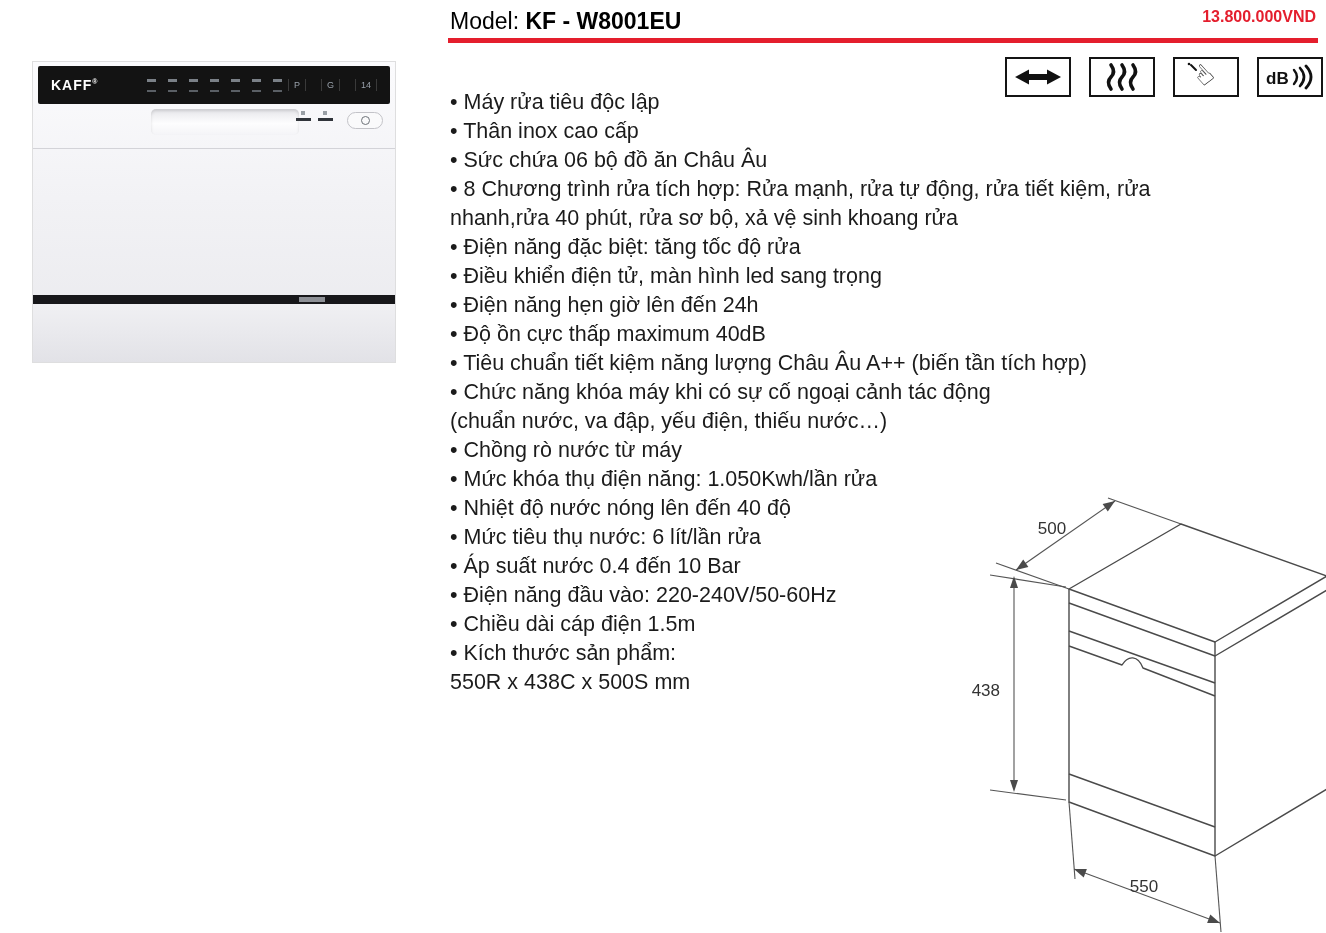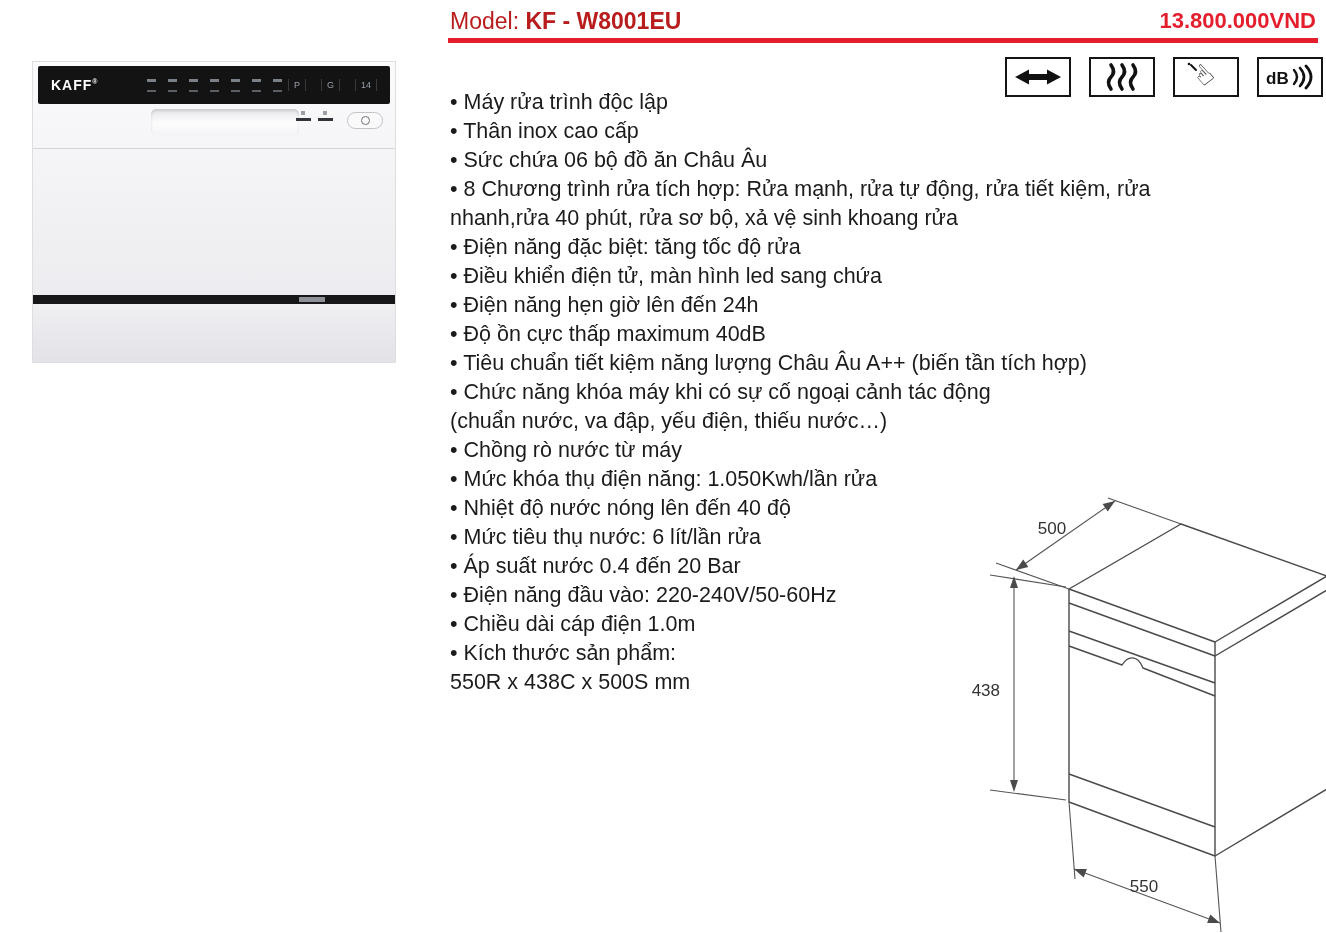--- a/index.html
+++ b/index.html
@@ -1,23 +1,23 @@
 <!DOCTYPE html>
 <html><head>
 <meta charset="utf-8">
 <style>
   * { margin:0; padding:0; box-sizing:border-box; }
   html,body { width:1326px; height:933px; background:#ffffff; overflow:hidden;
     font-family:"Liberation Sans","DejaVu Sans",sans-serif; }
   .page { position:relative; width:1326px; height:933px; background:#fff; }
 
   
-  .hdr-model { position:absolute; left:450px; top:8px; font-size:23px; color:#b91c1c; white-space:nowrap; }
+  .hdr-model { position:absolute; left:450px; top:8px; font-size:23px; color:#000000; white-space:nowrap; }
   .hdr-model b { font-weight:bold; }
-  .hdr-price { position:absolute; right:10px; top:8px; font-size:22px; font-weight:bold; color:#e41e2d; }
+  .hdr-price { position:absolute; right:10px; top:8px; font-size:16px; font-weight:bold; color:#e41e2d; }
   .hdr-rule { position:absolute; left:448px; top:38px; width:870px; height:5px; background:#e41e2d; }
 
   
   .legend { position:absolute; left:1005px; top:57px; display:flex; gap:18px; }
   .lbox { width:66px; height:40px; border:2.5px solid #141414; background:#fff;
           display:flex; align-items:center; justify-content:center; }
   .lbox svg { display:block; }
 
   
   .photo { position:absolute; left:18px; top:58px; width:392px; height:310px; background:#fff; }
@@ -129,57 +129,57 @@
       <div class="seam"></div>
       <div class="stripe">
           <i></i>
         </div>
       <div class="base"></div>
     </div>
   </div>
 
   <div class="features">
 
-      <div class="fline"><span>• </span><span>Máy rửa trình độc lập</span></div>
+      <div class="fline"><span>• </span><span>Máy rửa tiêu độc lập</span></div>
 
       <div class="fline"><span>• </span><span>Thân inox cao cấp</span></div>
 
       <div class="fline"><span>• </span><span>Sức chứa 06 bộ đồ ăn Châu Âu</span></div>
 
       <div class="fline"><span>• </span><span>8 Chương trình rửa tích hợp: Rửa mạnh, rửa tự động, rửa tiết kiệm, rửa</span></div>
 
       <div class="fline"><span></span><span>nhanh,rửa 40 phút, rửa sơ bộ, xả vệ sinh khoang rửa</span></div>
 
       <div class="fline"><span>• </span><span>Điện năng đặc biệt: tăng tốc độ rửa</span></div>
 
-      <div class="fline"><span>• </span><span>Điều khiển điện tử, màn hình led sang chứa</span></div>
+      <div class="fline"><span>• </span><span>Điều khiển điện tử, màn hình led sang trọng</span></div>
 
       <div class="fline"><span>• </span><span>Điện năng hẹn giờ lên đến 24h</span></div>
 
       <div class="fline"><span>• </span><span>Độ ồn cực thấp maximum 40dB</span></div>
 
       <div class="fline"><span>• </span><span>Tiêu chuẩn tiết kiệm năng lượng Châu Âu A++ (biến tần tích hợp)</span></div>
 
       <div class="fline"><span>• </span><span>Chức năng khóa máy khi có sự cố ngoại cảnh tác động</span></div>
 
       <div class="fline"><span></span><span>(chuẩn nước, va đập, yếu điện, thiếu nước…)</span></div>
 
       <div class="fline"><span>• </span><span>Chồng rò nước từ máy</span></div>
 
       <div class="fline"><span>• </span><span>Mức khóa thụ điện năng: 1.050Kwh/lần rửa</span></div>
 
       <div class="fline"><span>• </span><span>Nhiệt độ nước nóng lên đến 40 độ</span></div>
 
       <div class="fline"><span>• </span><span>Mức tiêu thụ nước: 6 lít/lần rửa</span></div>
 
-      <div class="fline"><span>• </span><span>Áp suất nước 0.4 đến 20 Bar</span></div>
+      <div class="fline"><span>• </span><span>Áp suất nước 0.4 đến 10 Bar</span></div>
 
       <div class="fline"><span>• </span><span>Điện năng đầu vào: 220-240V/50-60Hz</span></div>
 
-      <div class="fline"><span>• </span><span>Chiều dài cáp điện 1.0m</span></div>
+      <div class="fline"><span>• </span><span>Chiều dài cáp điện 1.5m</span></div>
 
       <div class="fline"><span>• </span><span>Kích thước sản phẩm:</span></div>
 
       <div class="fline"><span></span><span>550R x 438C x 500S mm</span></div>
     </div>
 
   <div class="drawing">
     <svg width="400" height="449" viewBox="0 0 400 449">
       <g fill="none" stroke="#4a4a4a" stroke-width="1.4" stroke-linejoin="round">
 

